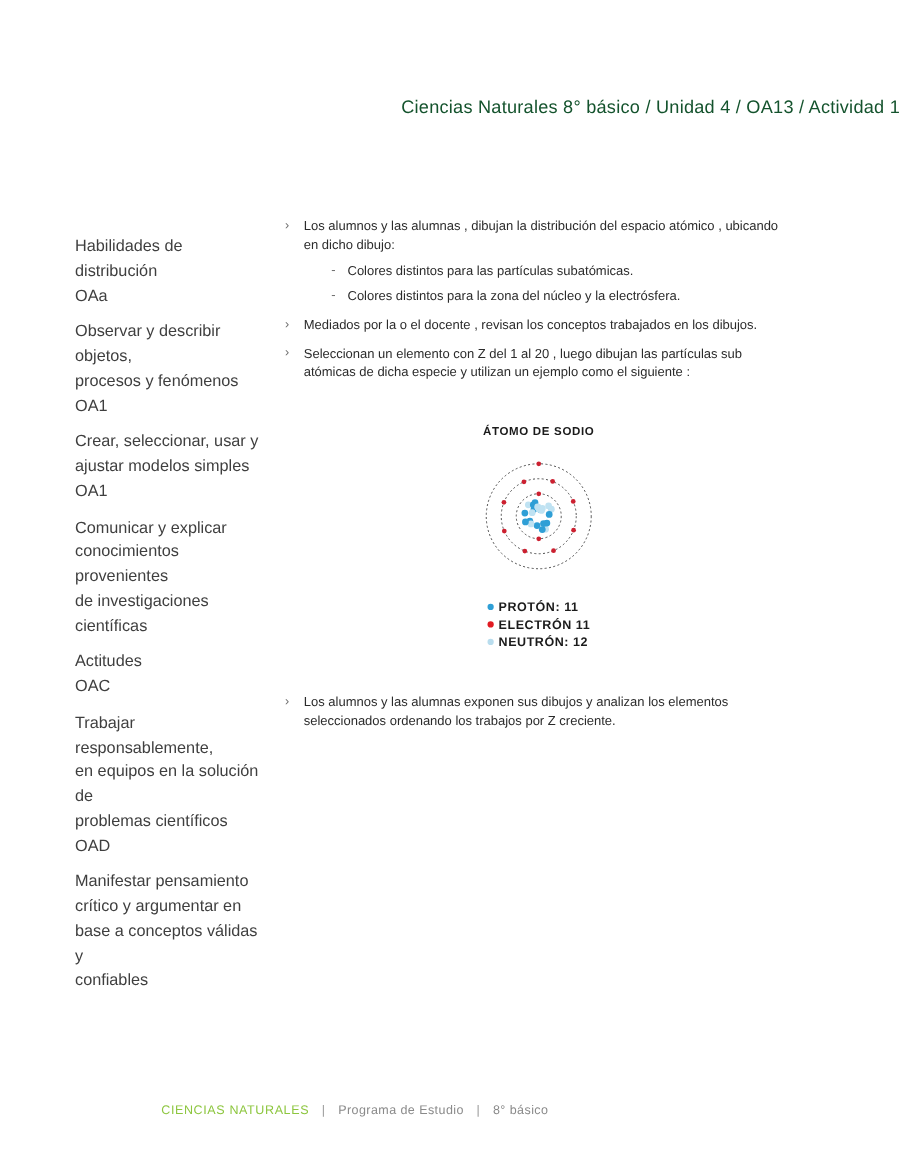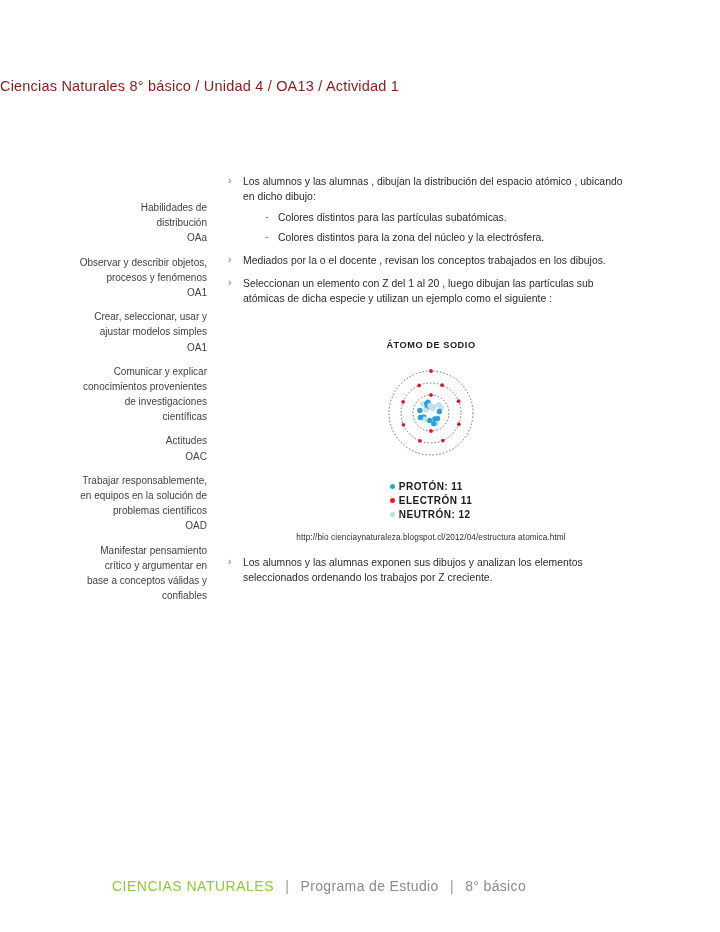--- a/index.html
+++ b/index.html
@@ -21,24 +21,24 @@
     width: 720px;
     height: 932px;
   }
 
   
   .doc-header {
     position: absolute;
     top: 78px;
     left: 0;
     width: 720px;
-    text-align: left;
+    text-align: right;
     font-size: 14.5px;
     letter-spacing: .2px;
-    color: #7f1d1d;
+    color: #14532d;
   }
 
   
   .activity-title {
     position: absolute;
     top: 145px;
     left: 213px;
     width: 430px;
     font-size: 11.3px;
     color: #5fb947;
@@ -46,25 +46,25 @@
     letter-spacing: .1px;
   }
   .activity-title .num {
     display: inline-block;
     width: 18px;
   }
 
   
   .sidebar {
     position: absolute;
-    top: 200px;
+    top: 187px;
     left: 60px;
     width: 147px;
-    text-align: right;
-    font-size: 10px;
+    text-align: left;
+    font-size: 13px;
     line-height: 1.52;
     color: #3f3f3f;
   }
   .sidebar .group {
     margin-bottom: 9px;
   }
   .sidebar .group:last-child { margin-bottom: 4px; }
   .sidebar .sb-line { display: block; }
 
   
@@ -166,22 +166,22 @@
     width: 406px;
     font-size: 10.4px;
     line-height: 1.45;
     color: #2b2b2b;
   }
 
   
   .footer {
     position: absolute;
     bottom: 38px;
-    left: 112px;
-    font-size: 14px;
+    left: 129px;
+    font-size: 10px;
     letter-spacing: .35px;
     color: #8a8a8a;
   }
   .footer .brand {
     color: #8dc63f;
     letter-spacing: .5px;
   }
   .footer .sep {
     display: inline-block;
     padding: 0 7px;
@@ -290,21 +290,20 @@
             <circle cx="60.13" cy="51.12" r="2.7" fill="#bfe2f2"></circle>
             <circle cx="49.34" cy="61.53" r="2.7" fill="#2f9fd6"></circle>
             <circle cx="62.89" cy="50.76" r="2.7" fill="#bfe2f2"></circle>
             <circle cx="48.88" cy="54.46" r="2.7" fill="#2f9fd6"></circle>
           </g>
       </svg>
     </div>
 
     <div class="legend" id="legend"><div class="legend-row"><span class="legend-dot" style="background: rgb(47, 159, 214);"></span><span>PROTÓN: 11</span></div><div class="legend-row"><span class="legend-dot" style="background: rgb(225, 27, 34);"></span><span>ELECTRÓN  11</span></div><div class="legend-row"><span class="legend-dot" style="background: rgb(185, 221, 238);"></span><span>NEUTRÓN: 12</span></div></div>
 
-    <div class="fig-source">http://bio cienciaynaturaleza.blogspot.cl/2012/04/estructura atomica.html</div>
   </div>
 
   <div class="closing">
     <div class="bullet">
       <span class="chev">›</span>
       <span>Los alumnos y las alumnas exponen sus dibujos y analizan los elementos seleccionados ordenando los trabajos por Z creciente.</span>
     </div>
   </div>
 
   <div class="footer">

